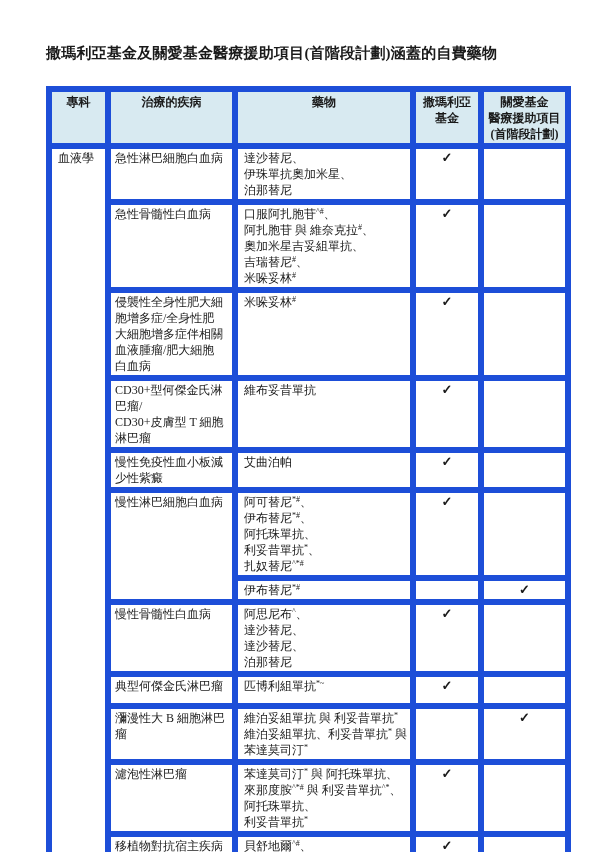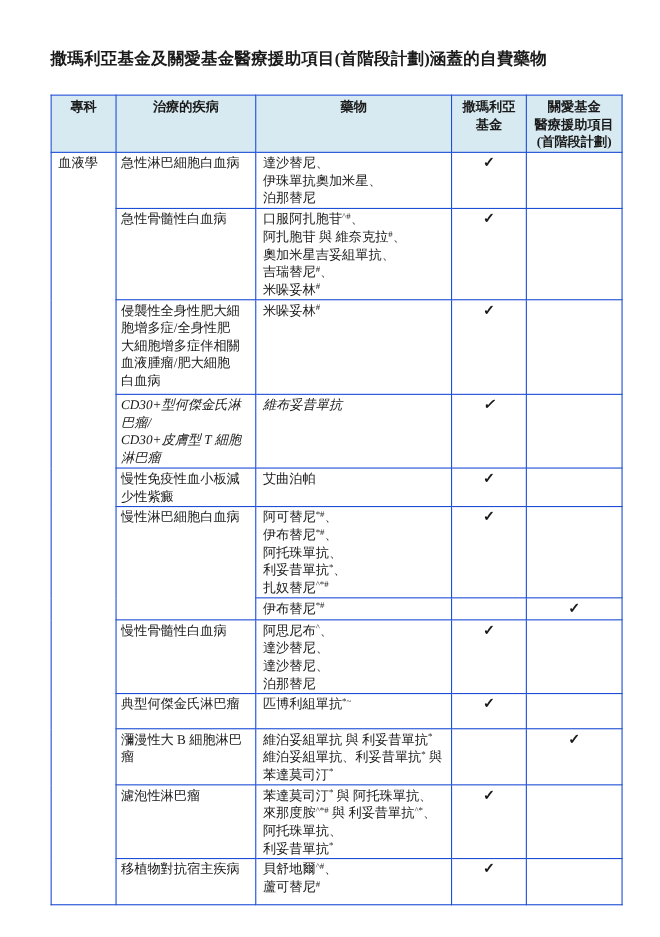--- a/index.html
+++ b/index.html
@@ -21,21 +21,21 @@
   table.drug-table{
     position:absolute;
     left:46px;top:86px;
     width:519px;
     border-collapse:collapse;
     table-layout:fixed;
     font-size:12px;
     line-height:16px;
   }
   .drug-table th,.drug-table td{
-    border:1px solid #1d4ed8;
+    border:6px solid #1d4ed8;
     vertical-align:top;
     padding:1px 4px;
     word-break:break-all;
   }
   .drug-table thead th{
     background:#d8eaf1;
     font-weight:bold;
     text-align:center;
     white-space:pre-line;
     padding-top:2px;
@@ -112,21 +112,21 @@
 胞增多症/全身性肥
 大細胞增多症伴相關
 血液腫瘤/肥大細胞
 白血病</td>
       <td class="drug-cell">
           <div class="drug-line">米哚妥林<sup>#</sup></div>
         </td>
       <td class="check-cell">✓</td>
       <td class="check-cell"></td>
     </tr>
-    <tr style="height:65px;font-style:italic;">
+    <tr style="height:65px;">
       <td class="disease-cell">CD30+型何傑金氏淋
 巴瘤/
 CD30+皮膚型 T 細胞
 淋巴瘤</td>
       <td class="drug-cell">
           <div class="drug-line">維布妥昔單抗</div>
         </td>
       <td class="check-cell">✓</td>
       <td class="check-cell"></td>
     </tr>

